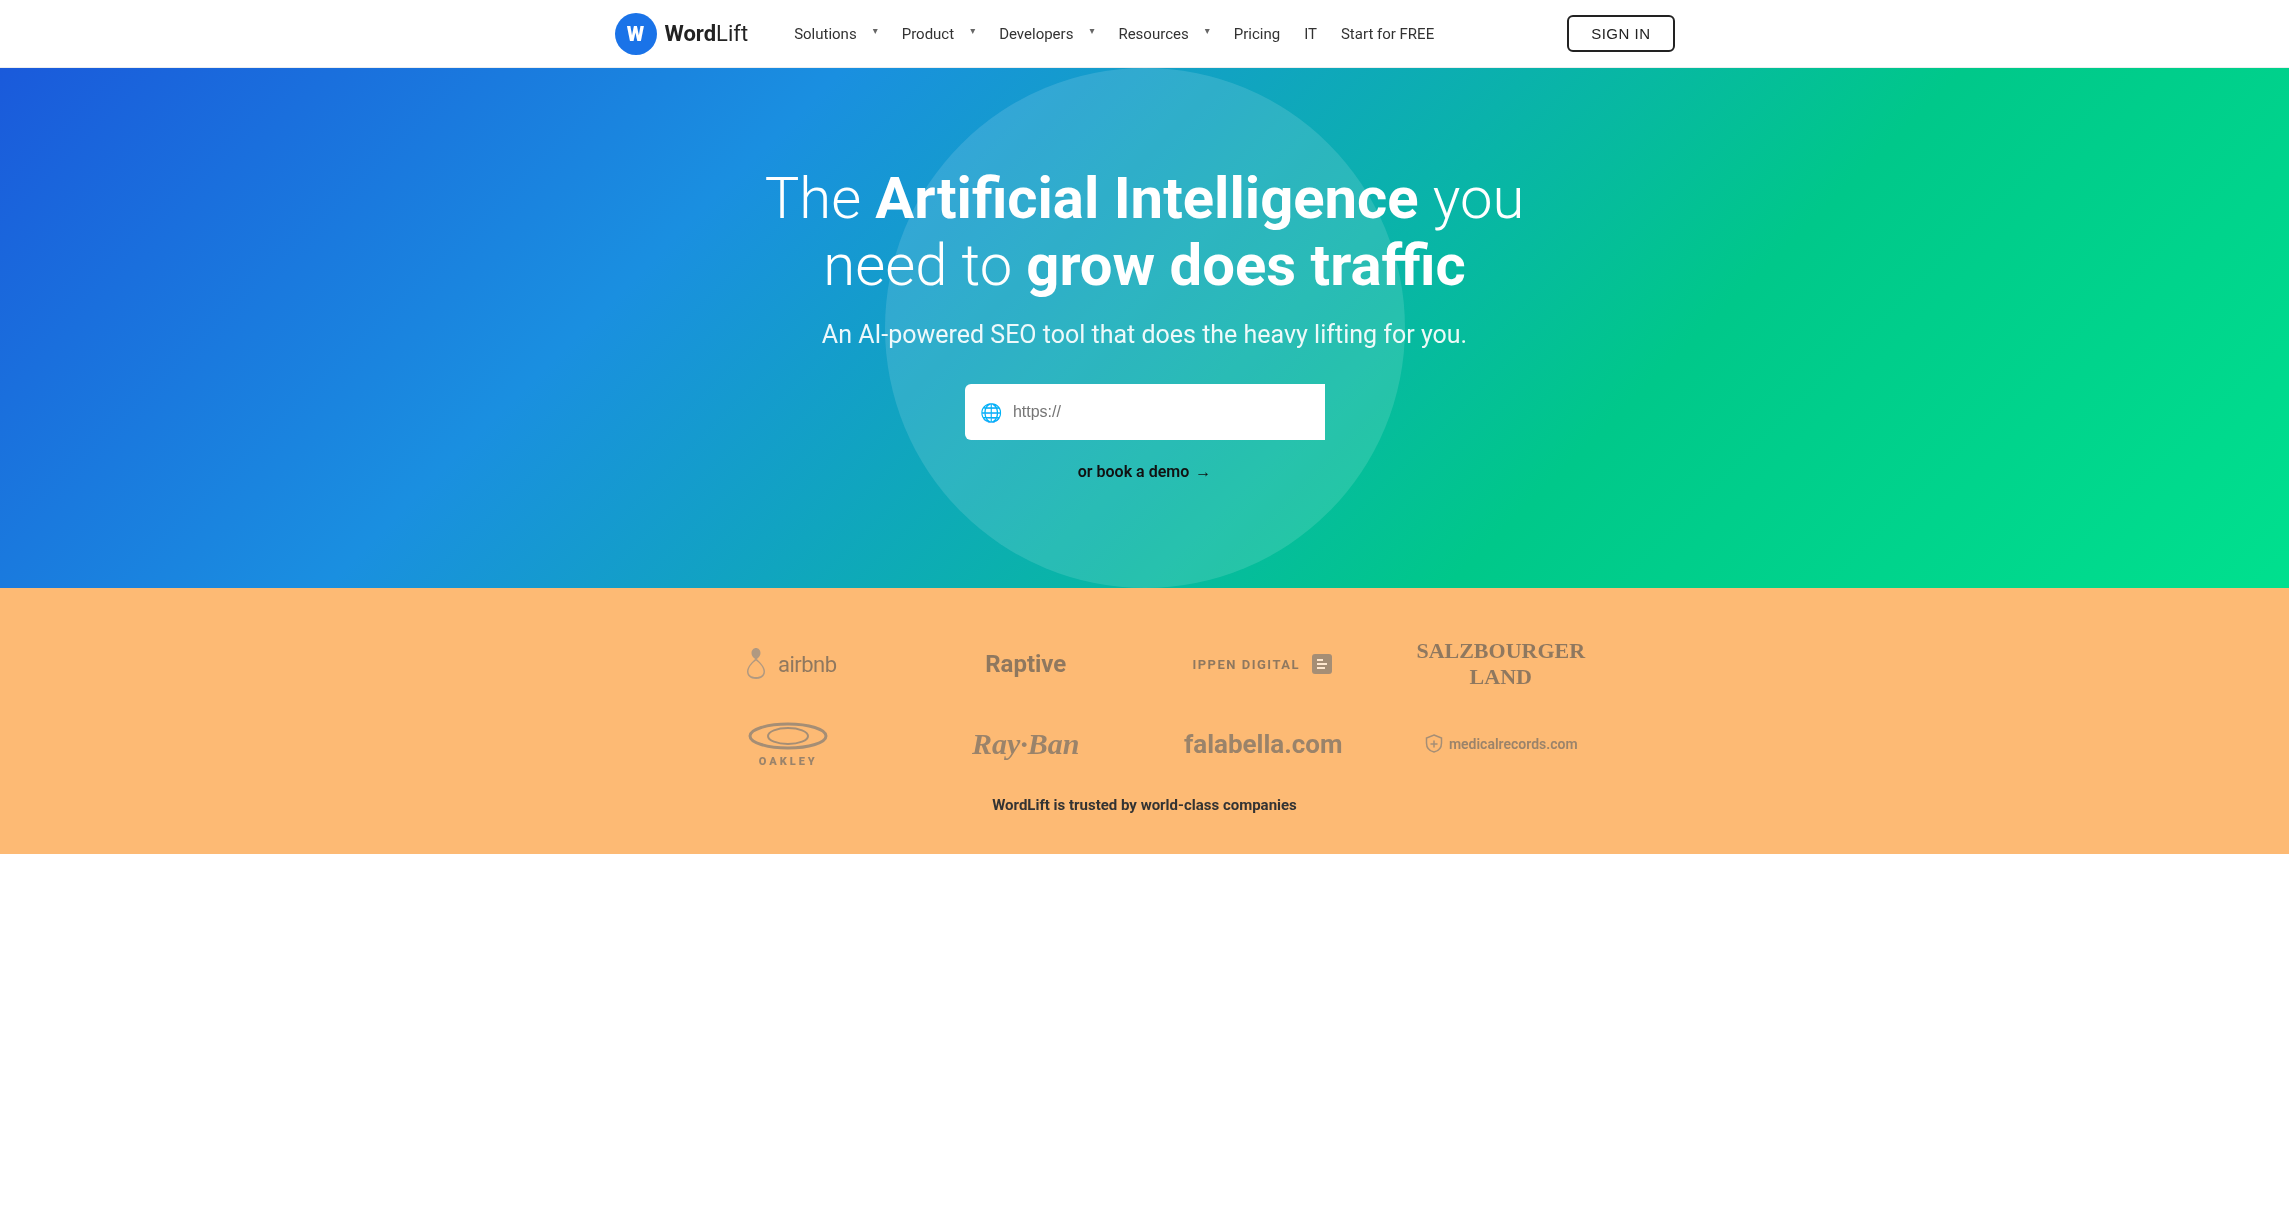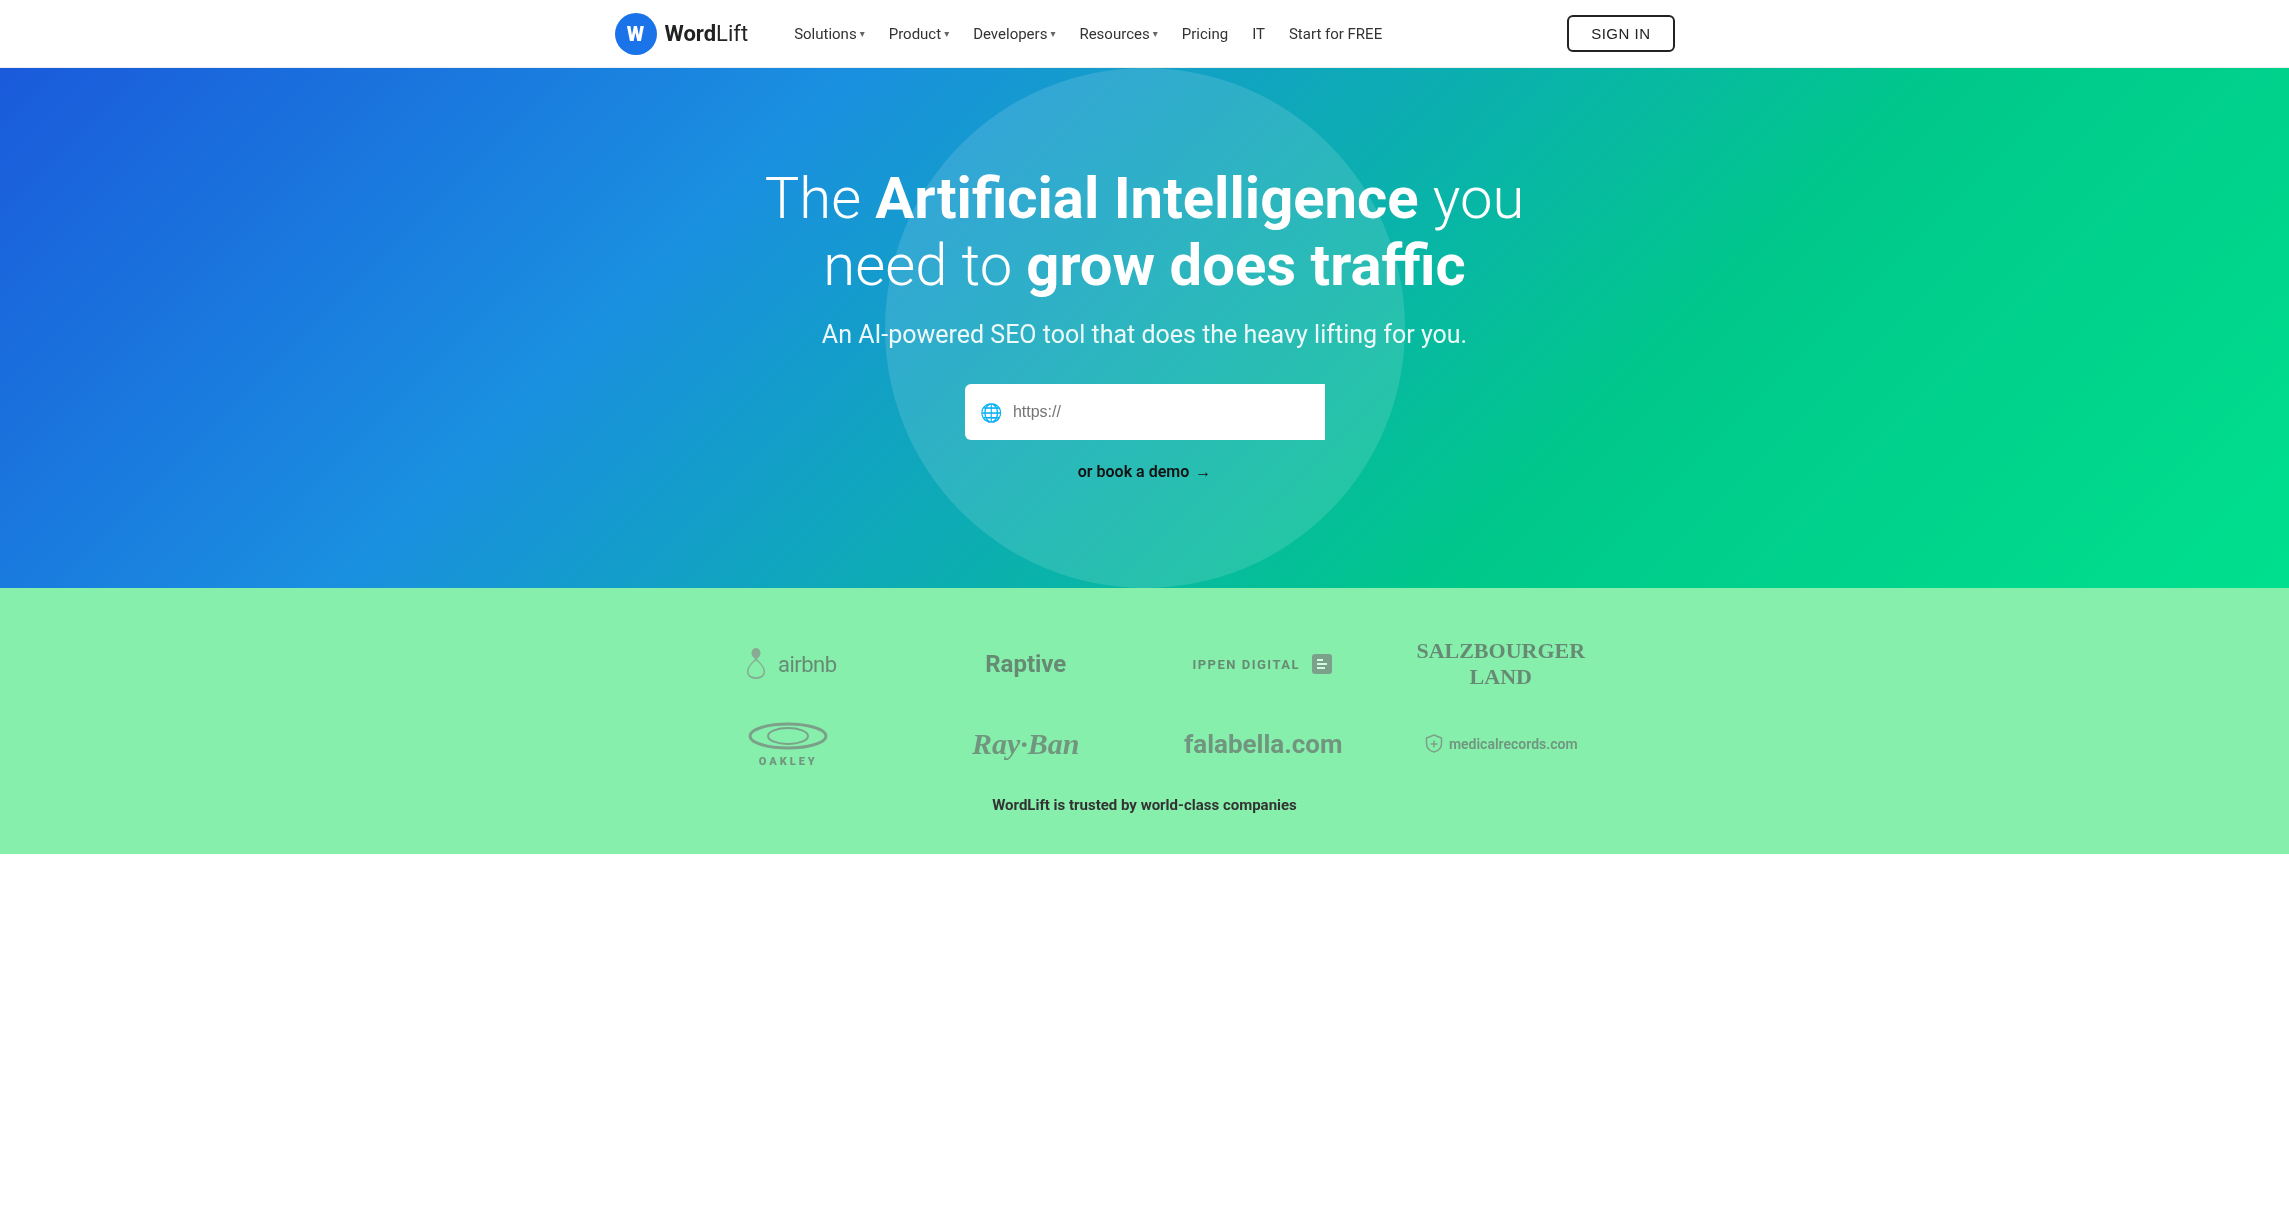--- a/index.html
+++ b/index.html
@@ -50,22 +50,21 @@
     }
     .logo-text strong { font-weight: 700; }
     .nav-links {
       display: flex;
       align-items: center;
       gap: 4px;
       flex: 1;
     }
     .nav-item {
       display: flex;
-      align-items: center;
-      gap: 3px;
+      gap: 16px;
       padding: 6px 10px;
       font-size: 15px;
       color: #333;
       cursor: pointer;
       white-space: nowrap;
       border-radius: 4px;
     }
     .nav-item .chevron {
       font-size: 10px;
       color: #666;
@@ -173,21 +172,21 @@
       color: #111;
       font-weight: 600;
       cursor: pointer;
       display: inline-flex;
       align-items: center;
       gap: 6px;
     }
 
     
     .brands {
-      background: #86efac;
+      background: #fdba74;
       padding: 50px 20px 40px;
       display: flex;
       flex-direction: column;
       align-items: center;
     }
     .brands-grid {
       display: grid;
       grid-template-columns: repeat(4, 1fr);
       gap: 30px 50px;
       max-width: 900px;

